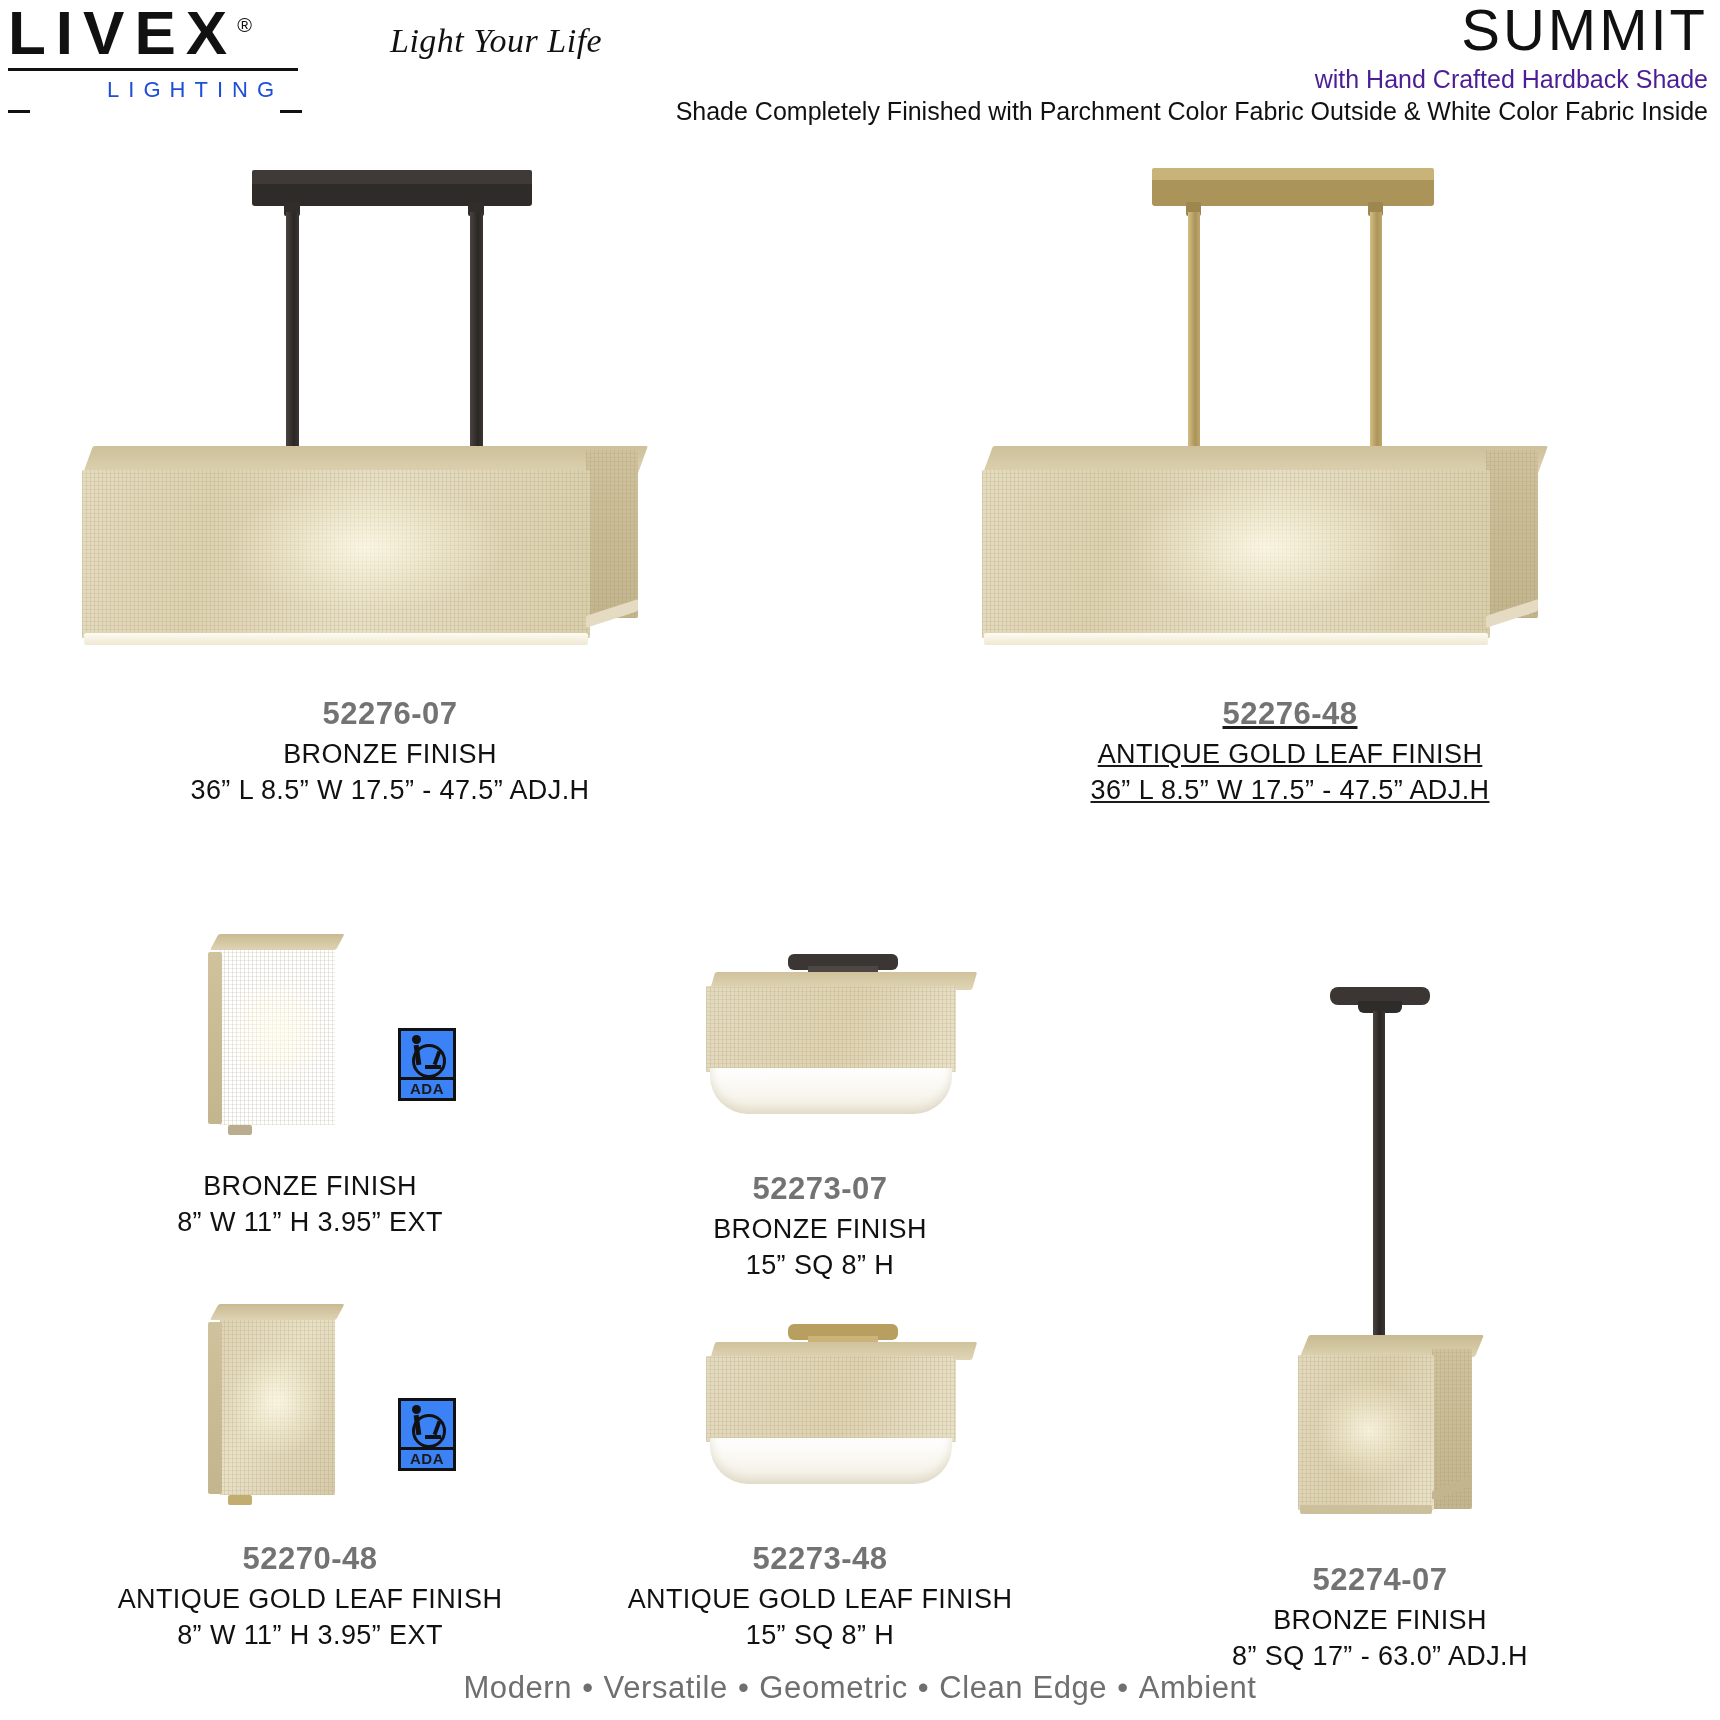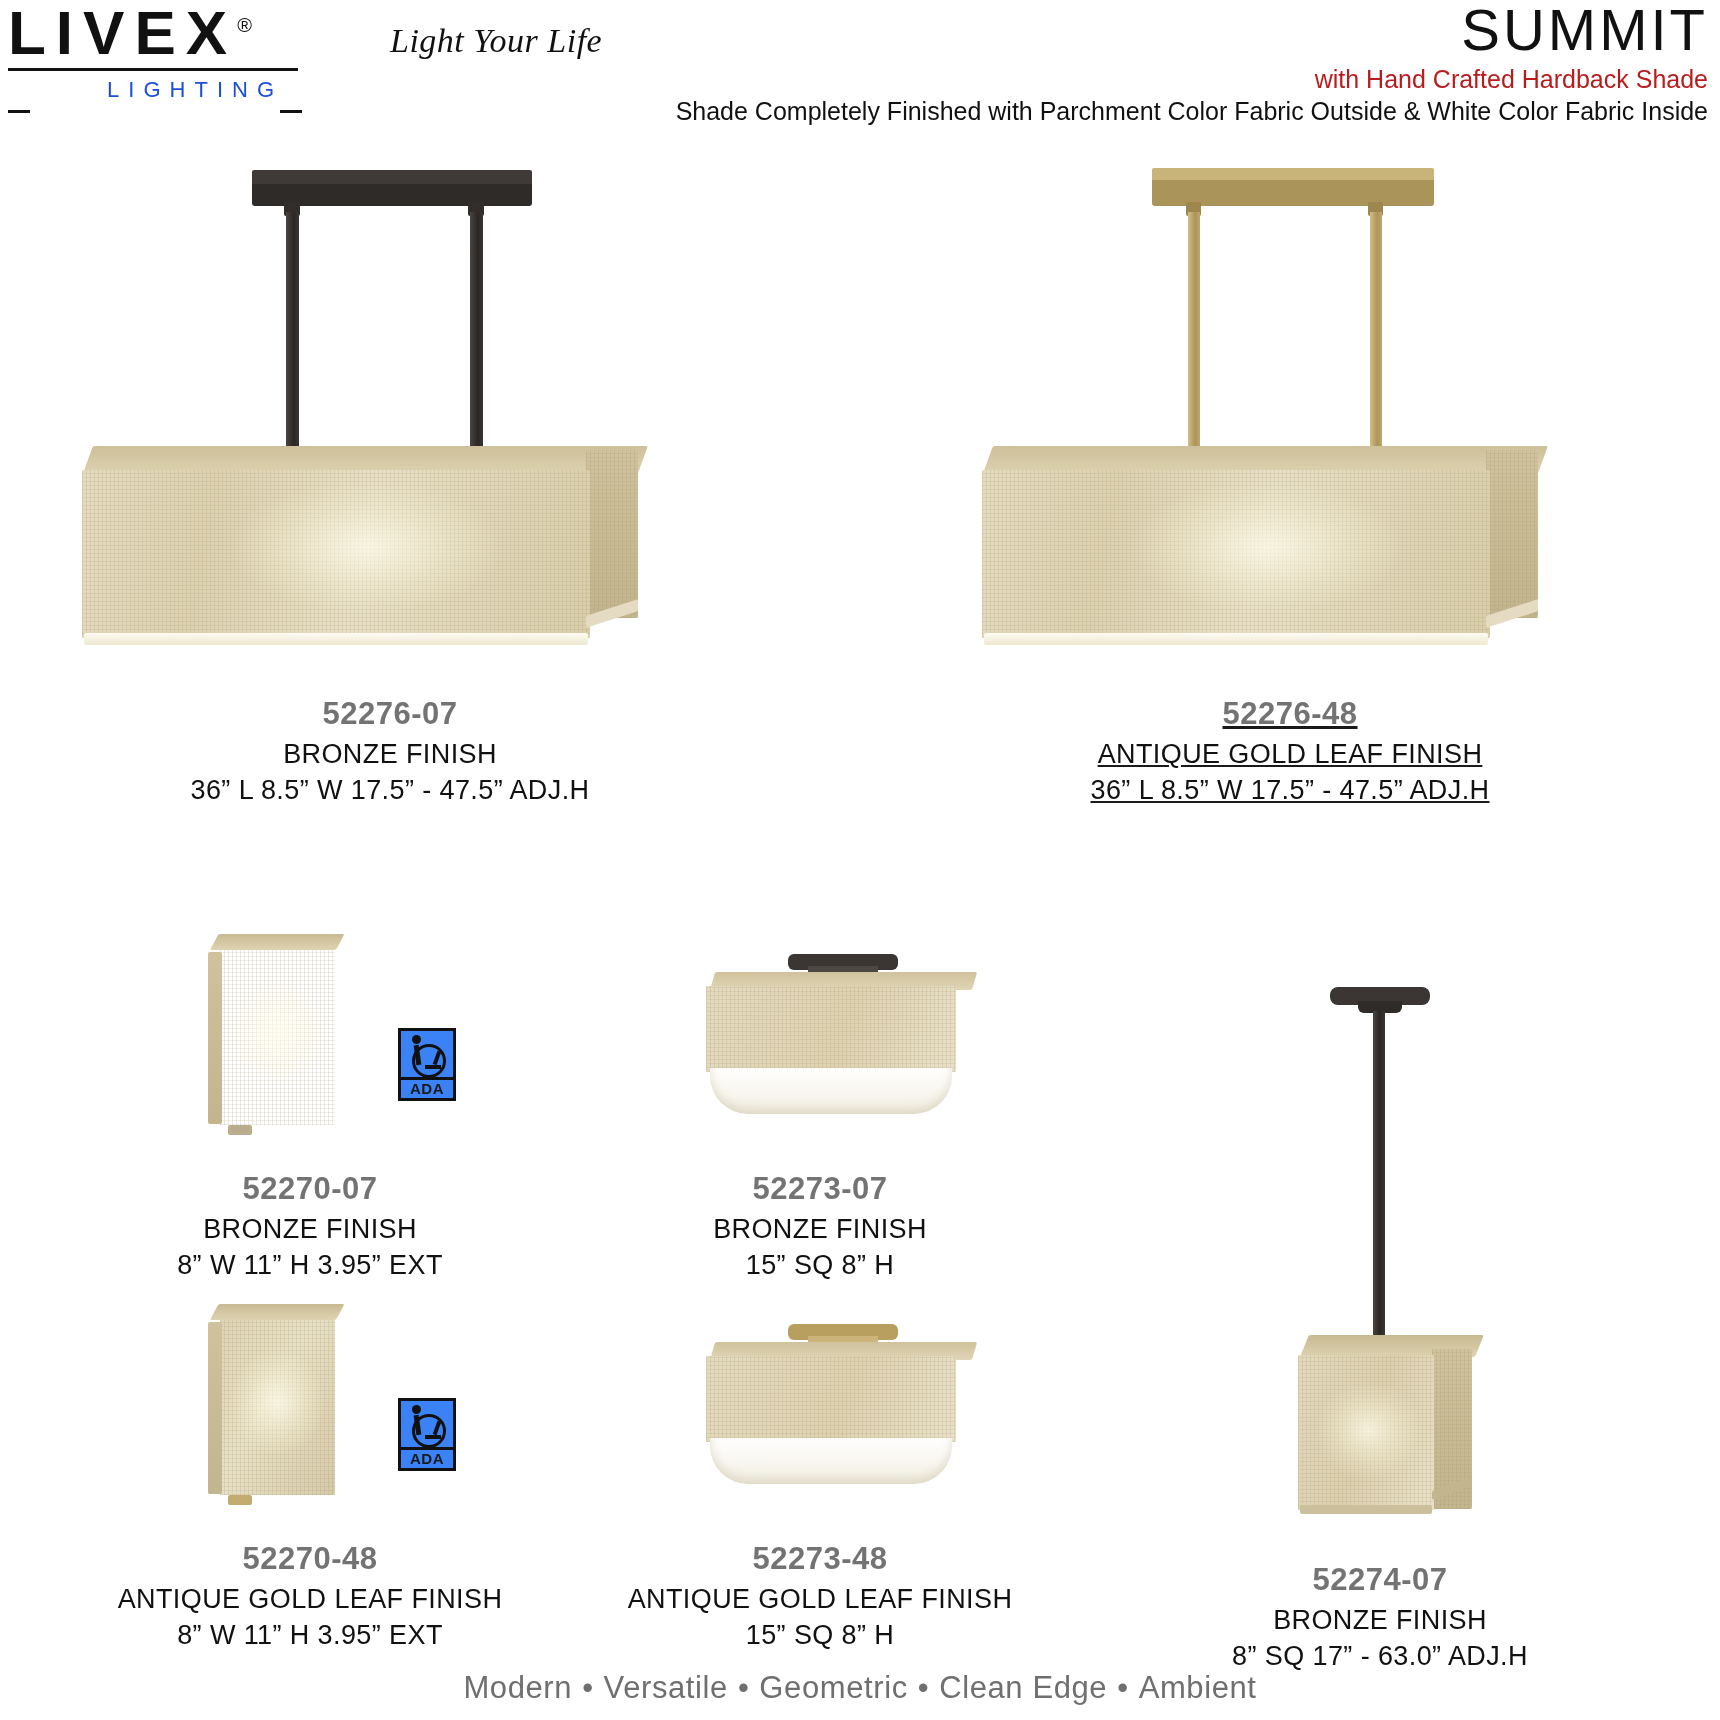--- a/index.html
+++ b/index.html
@@ -93,21 +93,21 @@
   }
   .brand-title {
     font-size: 58px;
     letter-spacing: 3px;
     color: #111;
     line-height: 1.05;
     font-weight: normal;
   }
   .brand-sub1 {
     font-size: 25px;
-    color: #b91c1c;
+    color: #4c1d95;
     margin-top: 4px;
   }
   .brand-sub2 {
     font-size: 25px;
     color: #111;
     margin-top: 3px;
   }
 
   
   .stage {
@@ -328,21 +328,20 @@
           <div class="ada-head"></div>
           <div class="ada-wheel"></div>
           <div class="ada-body"></div>
           <div class="ada-foot"></div>
           <div class="ada-arm"></div>
         </div>
         <div class="ada-label">ADA</div>
       </div>
     </div>
     <div class="caption" style="margin-top:26px;">
-      <div class="sku">52270-07</div>
       <div class="finish">BRONZE FINISH</div>
       <div class="dims">8” W  11” H  3.95” EXT</div>
     </div>
   </div>
 
   <div class="product" style="left:610px; top:790px; width:420px;">
     <div class="art" style="width:420px; height:215px;">
 
       <div class="shade-rect" style="left:178px; top:24px; width:110px; height:16px; background:#3b3633; border-radius:6px;"></div>
       <div class="shade-rect" style="left:198px; top:36px; width:70px; height:16px; background:#4d4743; border-radius:0 0 6px 6px;"></div>

